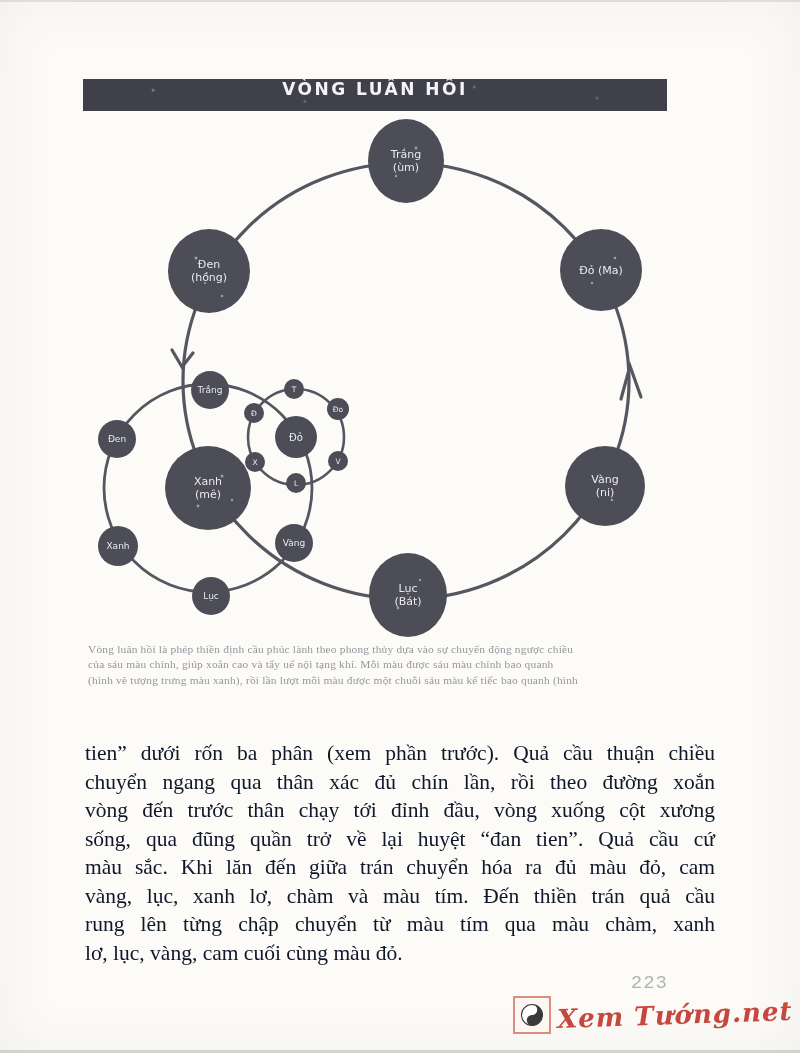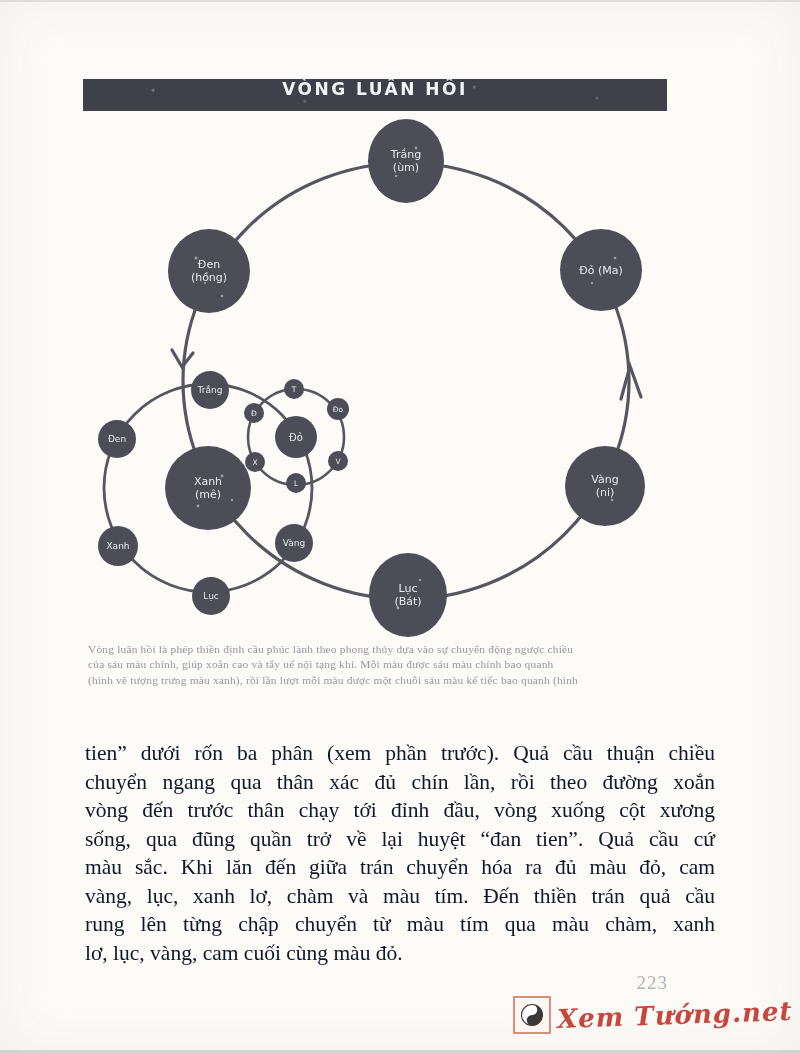--- a/index.html
+++ b/index.html
@@ -36,21 +36,21 @@
   .body-text{
     position:absolute;left:85px;top:739px;width:630px;
     color:#0f172a;font-size:21.5px;line-height:28.5px;
     font-family:"Liberation Serif","DejaVu Serif",serif;
   }
   .body-text .line{display:block;text-align:justify;text-align-last:justify;height:28.5px;white-space:nowrap;}
   .body-text .line.last{text-align-last:left;}
   .page-number{
     position:absolute;left:560px;top:972px;width:108px;text-align:right;
     color:#b2b2b8;font-size:19px;letter-spacing:1px;
-    font-family:Liberation Serif, serif;
+    font-family:Liberation Mono, monospace;
   }
   .watermark{
     position:absolute;right:8px;top:996px;
     display:flex;align-items:center;
   }
   .watermark .yy-box{
     width:34px;height:34px;border:2px solid #dd8b7c;background:#fdf7f4;
     display:flex;align-items:center;justify-content:center;
   }
   .watermark .wm-text{

